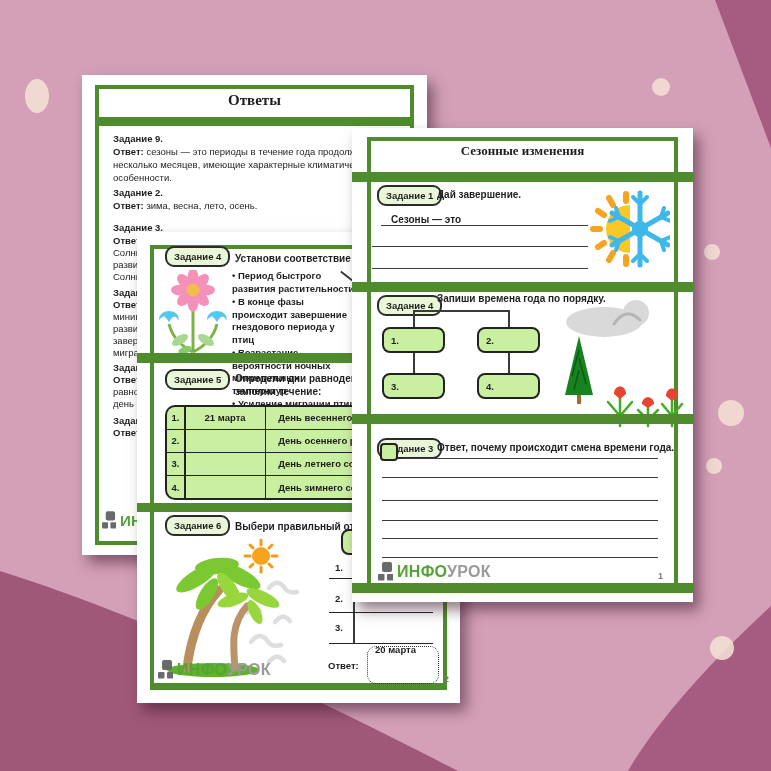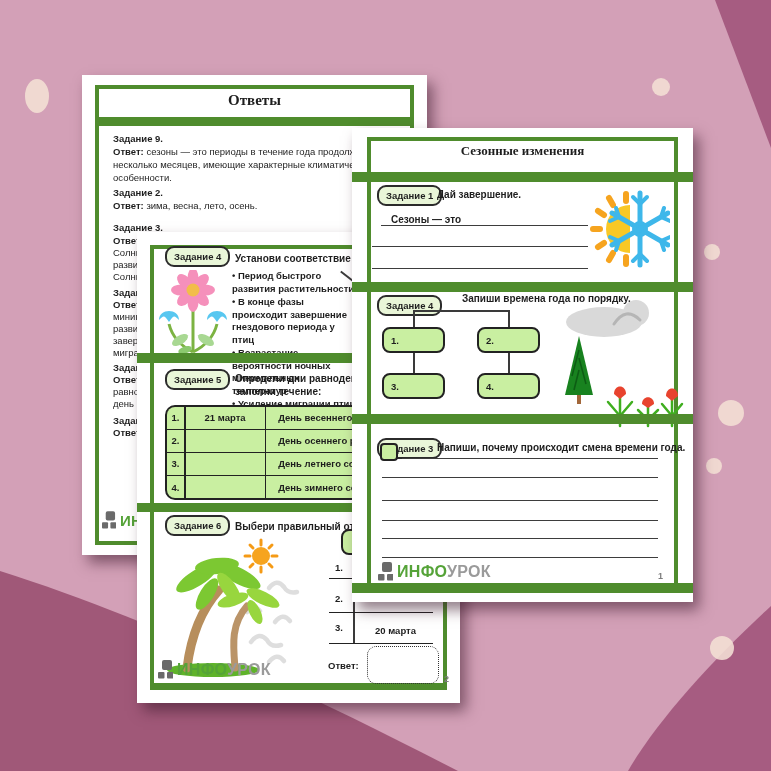--- a/index.html
+++ b/index.html
@@ -195,21 +195,21 @@
       <ellipse cx="112" cy="60" rx="18" ry="6.5" transform="rotate(26 112 60)"></ellipse>
       <ellipse cx="82" cy="62" rx="16" ry="6" transform="rotate(-18 82 62)"></ellipse>
       <ellipse cx="104" cy="74" rx="13" ry="5.5" transform="rotate(64 104 74)"></ellipse>
     </g>
   </svg>
   <div class="gbox" style="left:204px;top:297px;width:92px;height:26px;"></div>
   <div class="conn" style="left:216px;top:313px;width:1.6px;height:98px;"></div>
   <div class="optnum" style="left:198px;top:330px;">1.</div>
   <div class="optnum" style="left:198px;top:361px;">2.</div>
   <div class="optnum" style="left:198px;top:390px;">3.</div>
-  <div class="optnum" style="left:238px;top:393px;">20 марта</div>
+  <div class="optnum" style="left:238px;top:412px;">20 марта</div>
   <div class="wline" style="left:192px;top:346px;width:104px;border-bottom-color:#222;"></div>
   <div class="wline" style="left:192px;top:380px;width:104px;border-bottom-color:#222;"></div>
   <div class="wline" style="left:192px;top:411px;width:104px;border-bottom-color:#222;"></div>
   <div class="prompt" style="left:191px;top:428px;font-size:9.5px;">Ответ:</div>
   <div class="dotted" style="left:230px;top:414px;width:70px;height:36px;"></div>
   <div class="logo" style="left:21px;top:428px;">
     <svg width="15" height="19" viewBox="0 0 15 19">
       <rect x="4" y="0" width="10" height="10" rx="2" fill="#6a6a6a"></rect>
       <rect x="0" y="12" width="6.5" height="6.5" rx="1" fill="#6a6a6a"></rect>
       <rect x="9" y="12" width="6.5" height="6.5" rx="1" fill="#6a6a6a"></rect>
@@ -253,21 +253,21 @@
         <path d="M20 54 L29 58 L26 67"></path>
           <path d="M74 67 L71 58 L80 54"></path>
       </g>
       <circle cx="50" cy="46" r="6" stroke-width="4"></circle>
     </g>
   </svg>
 
   <div class="band" style="top:154px;"></div>
 
   <div class="pill" style="left:25px;top:167px;">Задание 4</div>
-  <div class="prompt" style="left:85px;top:165px;margin-left:25px;">Запиши времена года по порядку.</div>
+  <div class="prompt" style="left:85px;top:165px;">Запиши времена года по порядку.</div>
   <div class="conn" style="left:61px;top:182px;width:96px;height:1.6px;"></div>
   <div class="conn" style="left:61px;top:182px;width:1.6px;height:17px;"></div>
   <div class="conn" style="left:156px;top:182px;width:1.6px;height:17px;"></div>
   <div class="conn" style="left:61px;top:225px;width:1.6px;height:20px;"></div>
   <div class="conn" style="left:156px;top:225px;width:1.6px;height:20px;"></div>
   <div class="gbox" style="left:30px;top:199px;width:63px;height:26px;">1.</div>
   <div class="gbox" style="left:125px;top:199px;width:63px;height:26px;">2.</div>
   <div class="gbox" style="left:30px;top:245px;width:63px;height:26px;">3.</div>
   <div class="gbox" style="left:125px;top:245px;width:63px;height:26px;">4.</div>
   <svg style="position:absolute;left:210px;top:170px;" width="128" height="130" viewBox="0 0 128 130">
@@ -293,21 +293,21 @@
         <path d="M110 118 L120 106"></path>
     </g>
     <path d="M52 96 C52 86 64 86 64 96 L58 101 Z" fill="#e8432e"></path>
     <path d="M80 106 C80 97 92 97 92 106 L86 110 Z" fill="#e8432e"></path>
     <path d="M104 98 C104 88 116 88 116 98 L110 103 Z" fill="#e8432e"></path>
   </svg>
 
   <div class="band" style="top:286px;"></div>
 
   <div class="pill" style="left:25px;top:310px;">Задание 3</div>
-  <div class="prompt" style="left:85px;top:314px;">Напиши, почему происходит смена времени года.</div>
+  <div class="prompt" style="left:85px;top:314px;">Ответ, почему происходит смена времени года.</div>
   <div class="gbox sq" style="left:28px;top:315px;width:18px;height:18px;"></div>
   <div class="wline" style="left:50px;top:330px;width:256px;"></div>
   <div class="wline" style="left:30px;top:349px;width:276px;"></div>
   <div class="wline" style="left:30px;top:372px;width:276px;"></div>
   <div class="wline" style="left:30px;top:392px;width:276px;"></div>
   <div class="wline" style="left:30px;top:410px;width:276px;"></div>
   <div class="wline" style="left:30px;top:429px;width:276px;"></div>
   <div class="logo" style="left:26px;top:434px;">
     <svg width="15" height="19" viewBox="0 0 15 19">
       <rect x="4" y="0" width="10" height="10" rx="2" fill="#6a6a6a"></rect>

